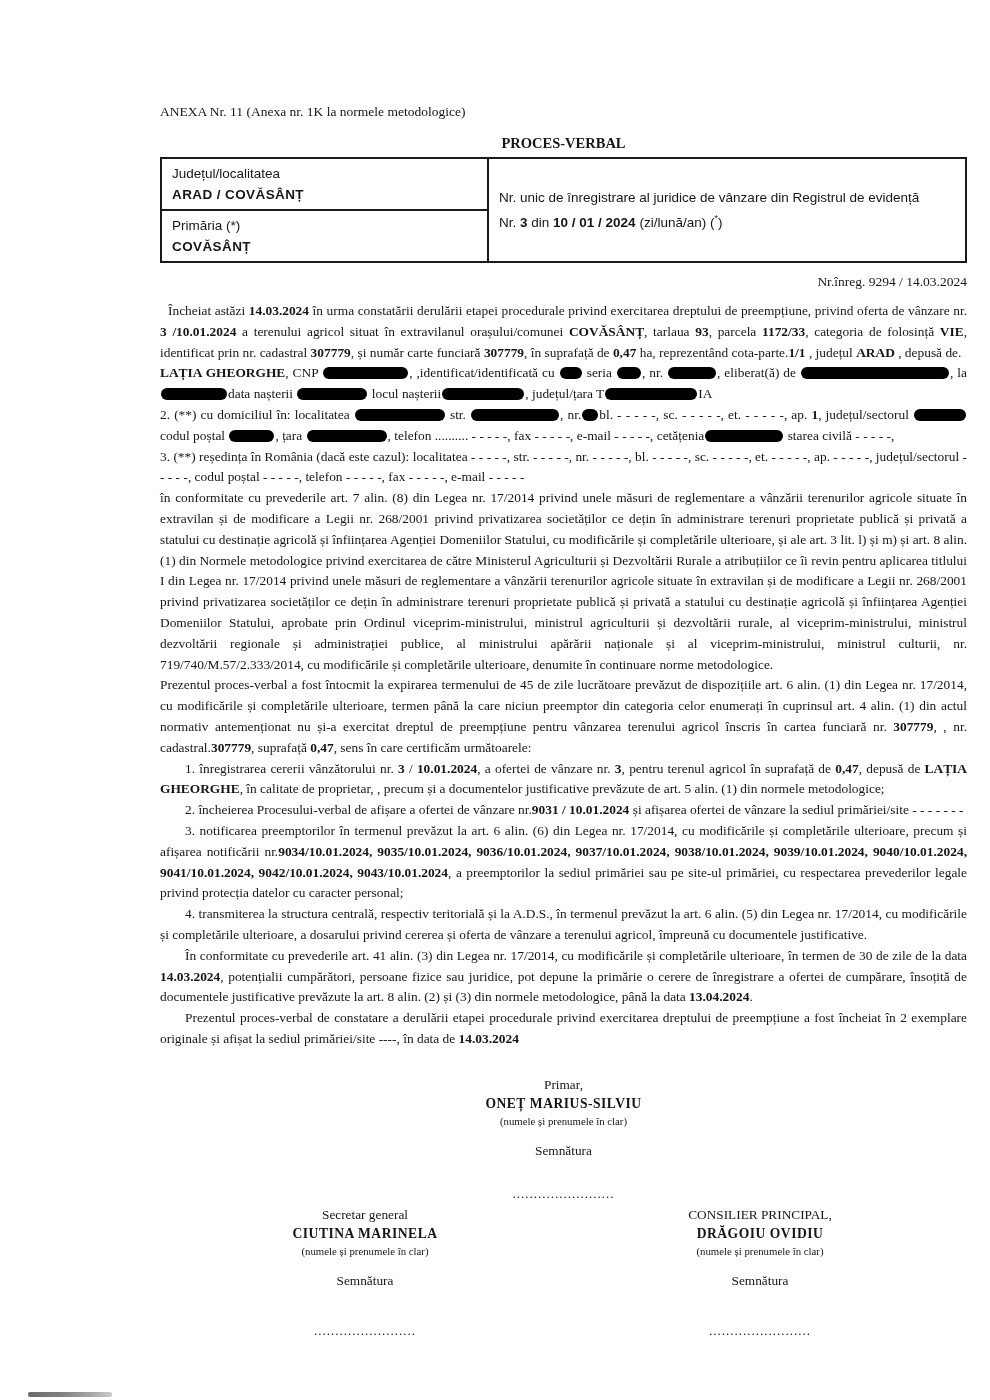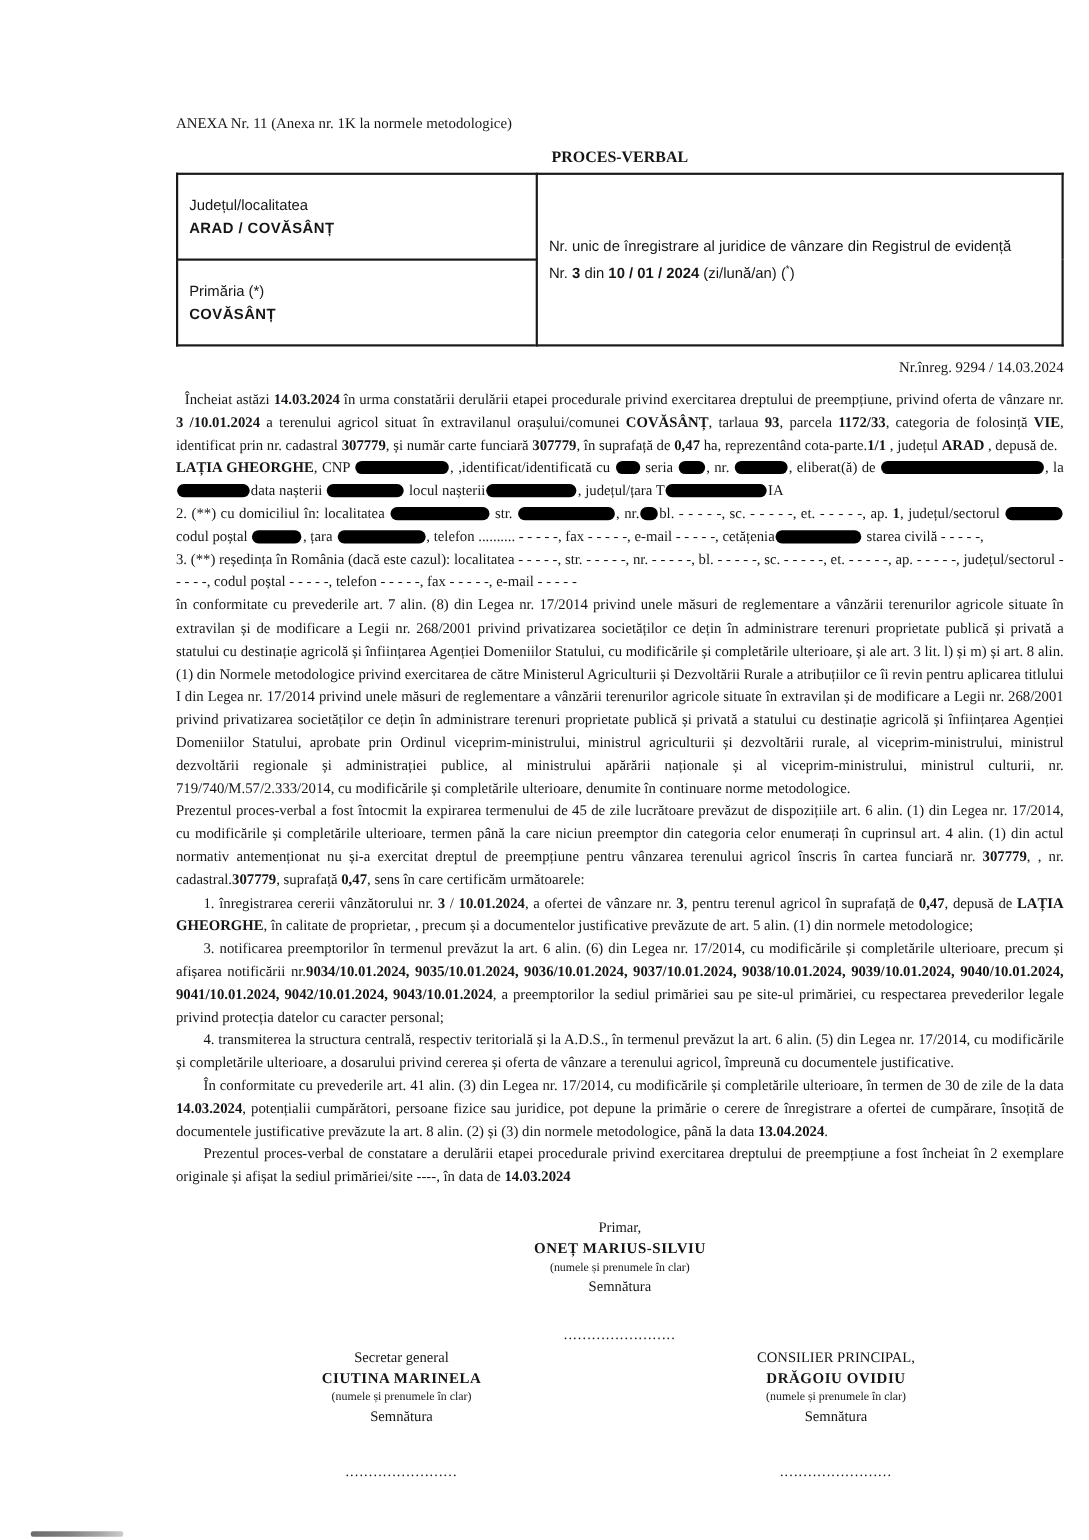--- a/index.html
+++ b/index.html
@@ -8,41 +8,41 @@
     font-family:"Liberation Serif", serif; position:relative; overflow:hidden;
   }
   .content { position:absolute; left:160px; top:0; width:807px; }
   .anexa-note { margin-top:104px; text-align:left; font-size:13.5px; white-space:nowrap; }
   .doc-title { text-align:center; font-weight:bold; font-size:14.5px; margin-top:15px; }
   .doc-subtitle { text-align:center; font-weight:bold; font-size:13.3px; margin-top:1px; }
   table.info-table {
     width:100%; border-collapse:collapse; margin-top:5px;
     font-family:"Liberation Sans", sans-serif; font-size:13.5px; table-layout:fixed;
   }
-  table.info-table td { border:2px solid #1a1a1a; vertical-align:middle; padding:18px 10px; }
+  table.info-table td { border:2px solid #1a1a1a; vertical-align:middle; padding:5px 10px; }
   td.left-cell { width:305px; height:40px; }
   .cell-label { font-weight:normal; }
   .cell-value { font-weight:bold; margin-top:6px; letter-spacing:0.4px; }
   td.right-cell { padding:8px 12px; }
   .right-line1 { margin-bottom:8px; }
   .right-line2 {}
   .reg-note { text-align:right; font-size:13.5px; margin-top:11px; }
   .body-text { margin-top:11px; font-size:13.4px; line-height:20.8px; text-align:justify; }
   .para { text-align:justify; }
   .b { font-weight:bold; }
   .sup { vertical-align:super; font-size:9px; }
   .redact {
     display:inline-block; height:12px; background:#000; border-radius:6px;
     vertical-align:-2px; margin:0 1px;
   }
   .sig-center { text-align:center; margin-top:27px; font-size:13.3px; }
   .sig-role { }
   .sig-name { font-weight:bold; font-size:13.6px; margin-top:3px; letter-spacing:0.5px; }
   .sig-note { font-size:10.8px; margin-top:3px; }
-  .sig-label { margin-top:4px; }
+  .sig-label { margin-top:16px; }
   .sig-dots { margin-top:27px; letter-spacing:1px; font-size:13px; }
   .sig-ls { margin-top:2px; font-size:13.3px; }
   .sig-row { position:relative; height:180px; margin-top:5px; }
   .sig-block { position:absolute; width:280px; text-align:center; font-size:13.3px; }
   .sig-block.secretar { left:65px; top:0; }
   .sig-block.consilier { left:460px; top:0; }
   .sig-block .sig-dots { margin-top:34px; }
   .scan-artifact {
     position:absolute; left:28px; top:1392px; width:84px; height:5px;
     background:linear-gradient(90deg,#3a3a3a 0%,#555 40%,#888 75%,#bbb 100%);
@@ -82,20 +82,21 @@
   <div class="reg-note">Nr.înreg. 9294 / 14.03.2024</div>
 
   <div class="body-text">
       <div class="para" style="text-indent: 8px;"><span>Încheiat astăzi </span><span class="b">14.03.2024</span><span> în urma constatării derulării etapei procedurale privind exercitarea dreptului de preempțiune, privind oferta de vânzare nr. </span><span class="b">3 /10.01.2024</span><span> a terenului agricol situat în extravilanul orașului/comunei </span><span class="b">COVĂSÂNȚ</span><span>, tarlaua </span><span class="b">93</span><span>, parcela </span><span class="b">1172/33</span><span>, categoria de folosință </span><span class="b">VIE</span><span>, identificat prin nr. cadastral </span><span class="b">307779</span><span>, și număr carte funciară </span><span class="b">307779</span><span>, în suprafață de </span><span class="b">0,47</span><span> ha, reprezentând cota-parte.</span><span class="b">1/1</span><span> , județul </span><span class="b">ARAD</span><span> , depusă de.</span></div>
       <div class="para" style="text-indent: 0px;"><span class="b">LAȚIA GHEORGHE</span><span>, CNP </span><span class="redact" style="width: 85px;"></span><span>, ,identificat/identificată cu </span><span class="redact" style="width: 22px;"></span><span> seria </span><span class="redact" style="width: 24px;"></span><span>, nr. </span><span class="redact" style="width: 48px;"></span><span>, eliberat(ă) de </span><span class="redact" style="width: 148px;"></span><span>, la </span><span class="redact" style="width: 66px;"></span><span>data nașterii </span><span class="redact" style="width: 70px;"></span><span> locul nașterii</span><span class="redact" style="width: 82px;"></span><span>, județul/țara T</span><span class="redact" style="width: 92px;"></span><span>IA</span></div>
       <div class="para" style="text-indent: 0px;"><span>2. (**) cu domiciliul în: localitatea </span><span class="redact" style="width: 90px;"></span><span> str. </span><span class="redact" style="width: 88px;"></span><span>, nr.</span><span class="redact" style="width: 16px;"></span><span>bl. - - - - -, sc. - - - - -, et. - - - - -, ap. </span><span class="b">1</span><span>, județul/sectorul </span><span class="redact" style="width: 52px;"></span><span> codul poștal </span><span class="redact" style="width: 45px;"></span><span>, țara </span><span class="redact" style="width: 80px;"></span><span>, telefon .......... - - - - -, fax - - - - -, e-mail - - - - -, cetățenia</span><span class="redact" style="width: 78px;"></span><span> starea civilă - - - - -,</span></div>
       <div class="para" style="text-indent: 0px;"><span>3. (**) reședința în România (dacă este cazul): localitatea - - - - -, str. - - - - -, nr. - - - - -, bl. - - - - -, sc. - - - - -, et. - - - - -, ap. - - - - -, județul/sectorul - - - - -, codul poștal - - - - -, telefon - - - - -, fax - - - - -, e-mail - - - - -</span></div>
       <div class="para" style="text-indent: 0px;"><span>în conformitate cu prevederile art. 7 alin. (8) din Legea nr. 17/2014 privind unele măsuri de reglementare a vânzării terenurilor agricole situate în extravilan și de modificare a Legii nr. 268/2001 privind privatizarea societăților ce dețin în administrare terenuri proprietate publică și privată a statului cu destinație agricolă și înființarea Agenției Domeniilor Statului, cu modificările și completările ulterioare, și ale art. 3 lit. l) și m) și art. 8 alin. (1) din Normele metodologice privind exercitarea de către Ministerul Agriculturii și Dezvoltării Rurale a atribuțiilor ce îi revin pentru aplicarea titlului I din Legea nr. 17/2014 privind unele măsuri de reglementare a vânzării terenurilor agricole situate în extravilan și de modificare a Legii nr. 268/2001 privind privatizarea societăților ce dețin în administrare terenuri proprietate publică și privată a statului cu destinație agricolă și înființarea Agenției Domeniilor Statului, aprobate prin Ordinul viceprim-ministrului, ministrul agriculturii și dezvoltării rurale, al viceprim-ministrului, ministrul dezvoltării regionale și administrației publice, al ministrului apărării naționale și al viceprim-ministrului, ministrul culturii, nr. 719/740/M.57/2.333/2014, cu modificările și completările ulterioare, denumite în continuare norme metodologice.</span></div>
       <div class="para" style="text-indent: 0px;"><span>Prezentul proces-verbal a fost întocmit la expirarea termenului de 45 de zile lucrătoare prevăzut de dispozițiile art. 6 alin. (1) din Legea nr. 17/2014, cu modificările și completările ulterioare, termen până la care niciun preemptor din categoria celor enumerați în cuprinsul art. 4 alin. (1) din actul normativ antemenționat nu și-a exercitat dreptul de preempțiune pentru vânzarea terenului agricol înscris în cartea funciară nr. </span><span class="b">307779</span><span>, , nr. cadastral.</span><span class="b">307779</span><span>, suprafață </span><span class="b">0,47</span><span>, sens în care certificăm următoarele:</span></div>
       <div class="para" style="text-indent: 25px;"><span>1. înregistrarea cererii vânzătorului nr. </span><span class="b">3</span><span> / </span><span class="b">10.01.2024</span><span>, a ofertei de vânzare nr. </span><span class="b">3</span><span>, pentru terenul agricol în suprafață de </span><span class="b">0,47</span><span>, depusă de </span><span class="b">LAȚIA GHEORGHE</span><span>, în calitate de proprietar, , precum și a documentelor justificative prevăzute de art. 5 alin. (1) din normele metodologice;</span></div>
+      <div class="para" style="text-indent: 25px;"><span>2. încheierea Procesului-verbal de afișare a ofertei de vânzare nr.</span><span class="b">9031 / 10.01.2024</span><span> și afișarea ofertei de vânzare la sediul primăriei/site - - - - - - -</span></div>
       <div class="para" style="text-indent: 25px;"><span>3. notificarea preemptorilor în termenul prevăzut la art. 6 alin. (6) din Legea nr. 17/2014, cu modificările și completările ulterioare, precum și afișarea notificării nr.</span><span class="b">9034/10.01.2024, 9035/10.01.2024, 9036/10.01.2024, 9037/10.01.2024, 9038/10.01.2024, 9039/10.01.2024, 9040/10.01.2024, 9041/10.01.2024, 9042/10.01.2024, 9043/10.01.2024</span><span>, a preemptorilor la sediul primăriei sau pe site-ul primăriei, cu respectarea prevederilor legale privind protecția datelor cu caracter personal;</span></div>
       <div class="para" style="text-indent: 25px;"><span>4. transmiterea la structura centrală, respectiv teritorială și la A.D.S., în termenul prevăzut la art. 6 alin. (5) din Legea nr. 17/2014, cu modificările și completările ulterioare, a dosarului privind cererea și oferta de vânzare a terenului agricol, împreună cu documentele justificative.</span></div>
       <div class="para" style="text-indent: 25px;"><span>În conformitate cu prevederile art. 41 alin. (3) din Legea nr. 17/2014, cu modificările și completările ulterioare, în termen de 30 de zile de la data </span><span class="b">14.03.2024</span><span>, potențialii cumpărători, persoane fizice sau juridice, pot depune la primărie o cerere de înregistrare a ofertei de cumpărare, însoțită de documentele justificative prevăzute la art. 8 alin. (2) și (3) din normele metodologice, până la data </span><span class="b">13.04.2024</span><span>.</span></div>
       <div class="para" style="text-indent: 25px;"><span>Prezentul proces-verbal de constatare a derulării etapei procedurale privind exercitarea dreptului de preempțiune a fost încheiat în 2 exemplare originale și afișat la sediul primăriei/site ----, în data de </span><span class="b">14.03.2024</span></div>
     </div>
 
   <div class="sig-center">
     <div class="sig-role">Primar,</div>
     <div class="sig-name">ONEȚ MARIUS-SILVIU</div>
     <div class="sig-note">(numele și prenumele în clar)</div>

